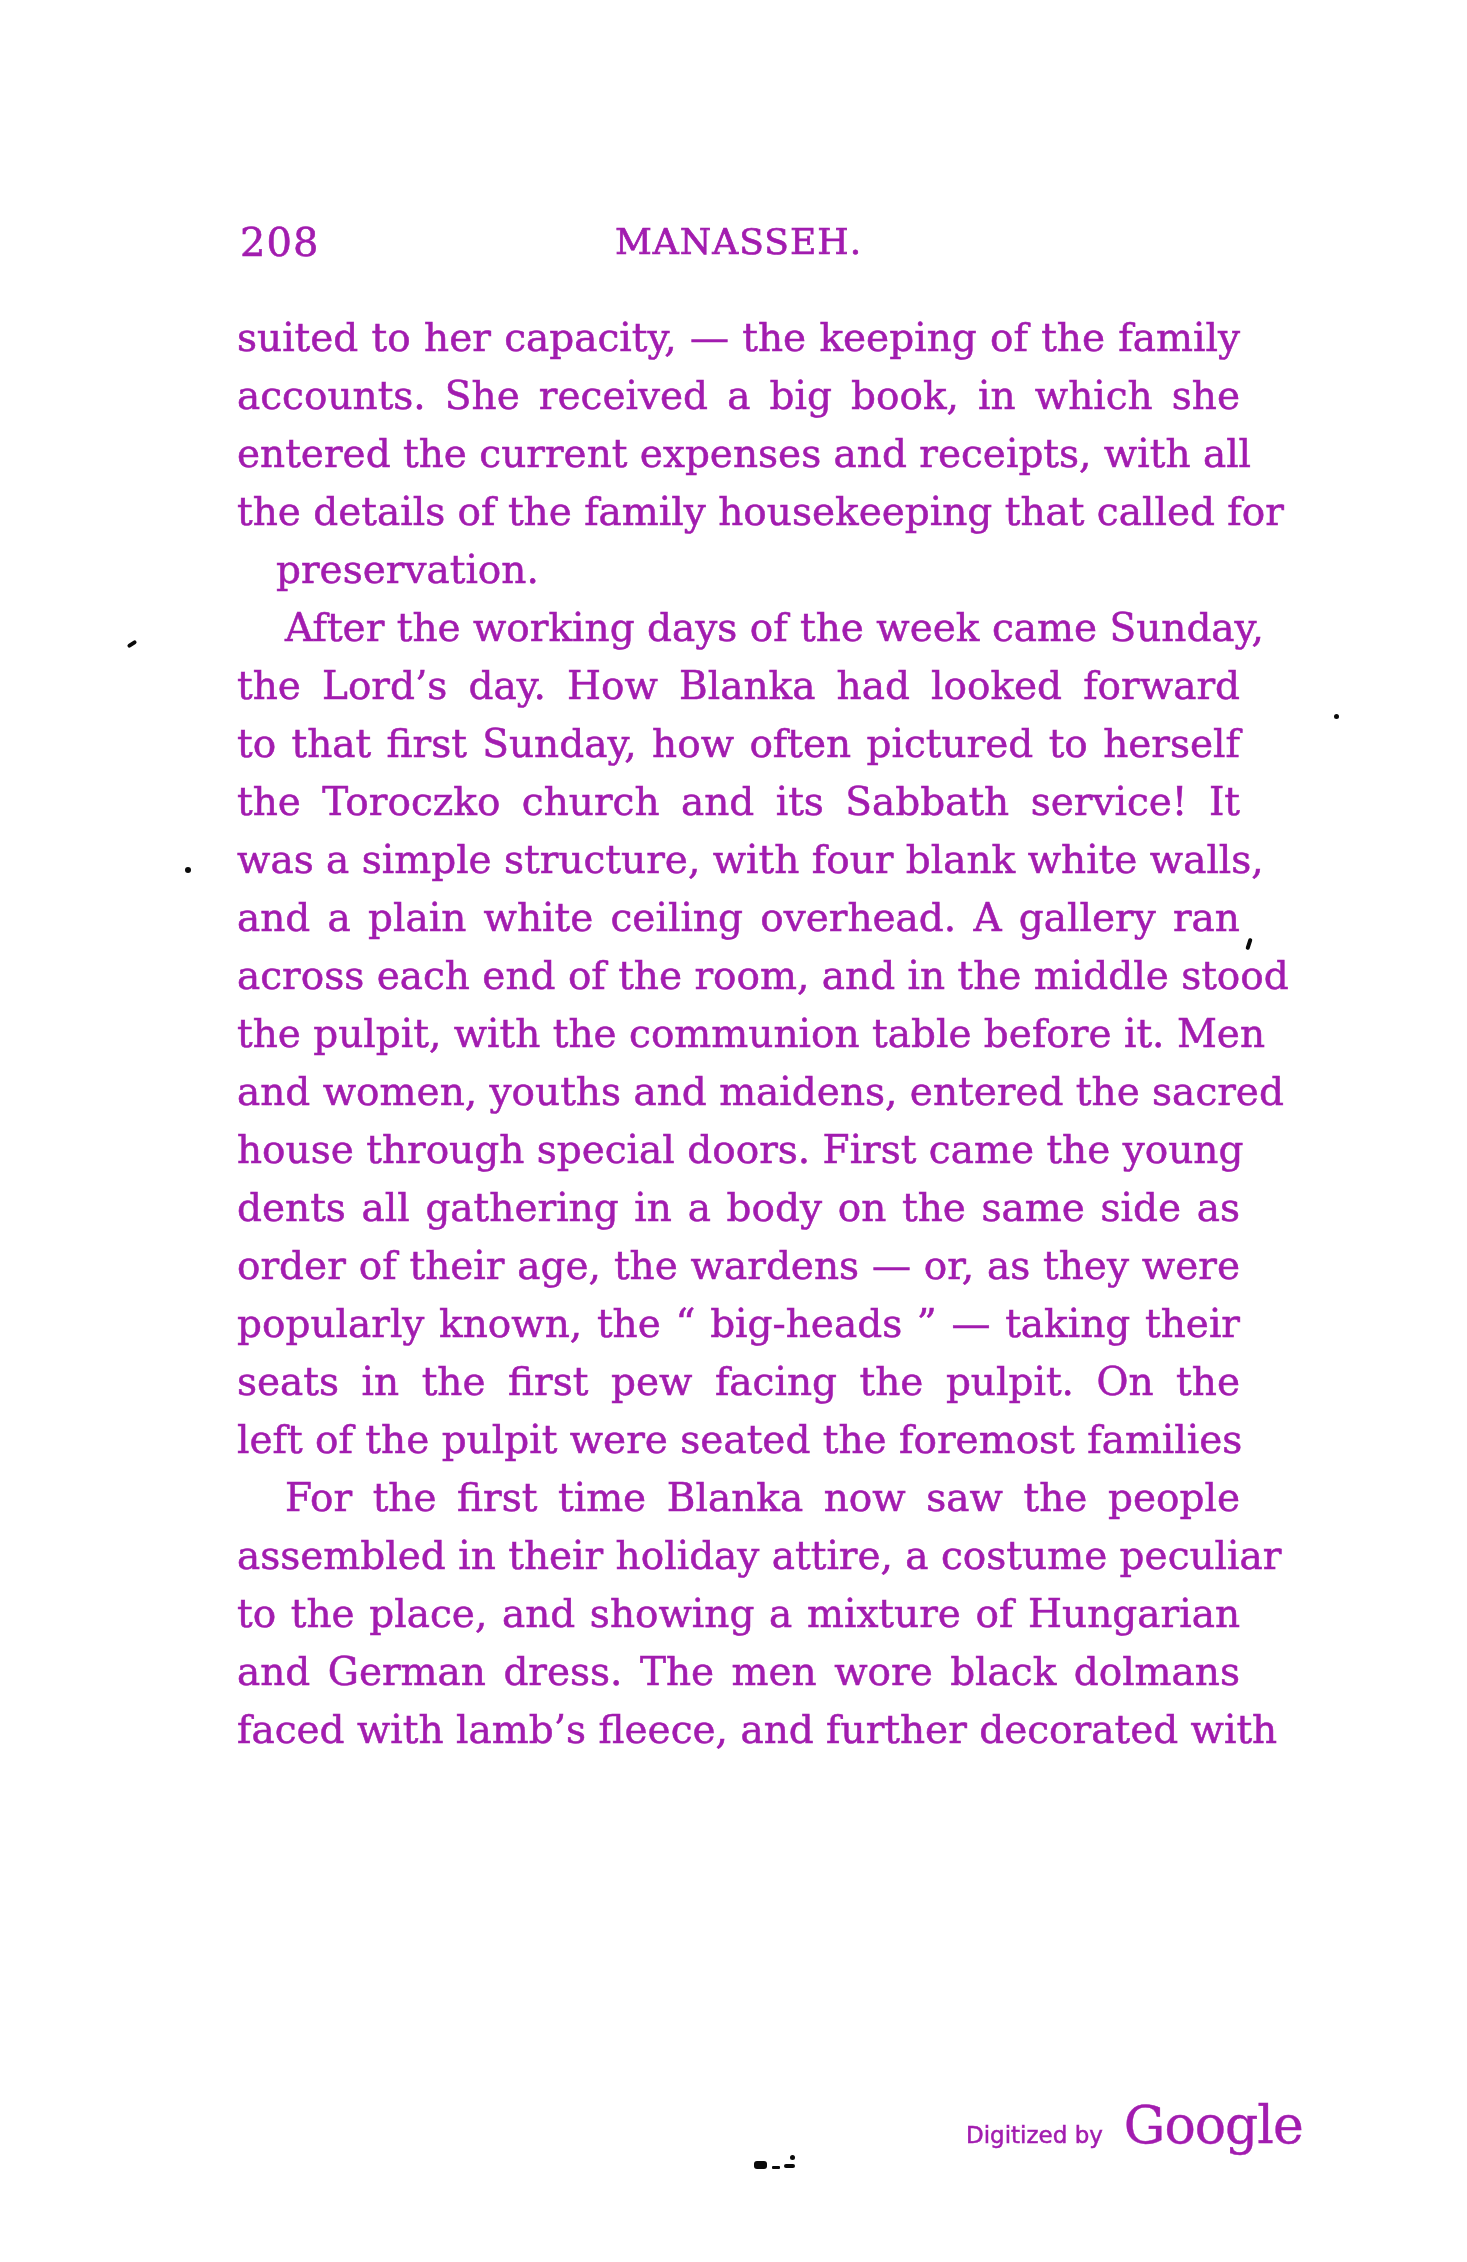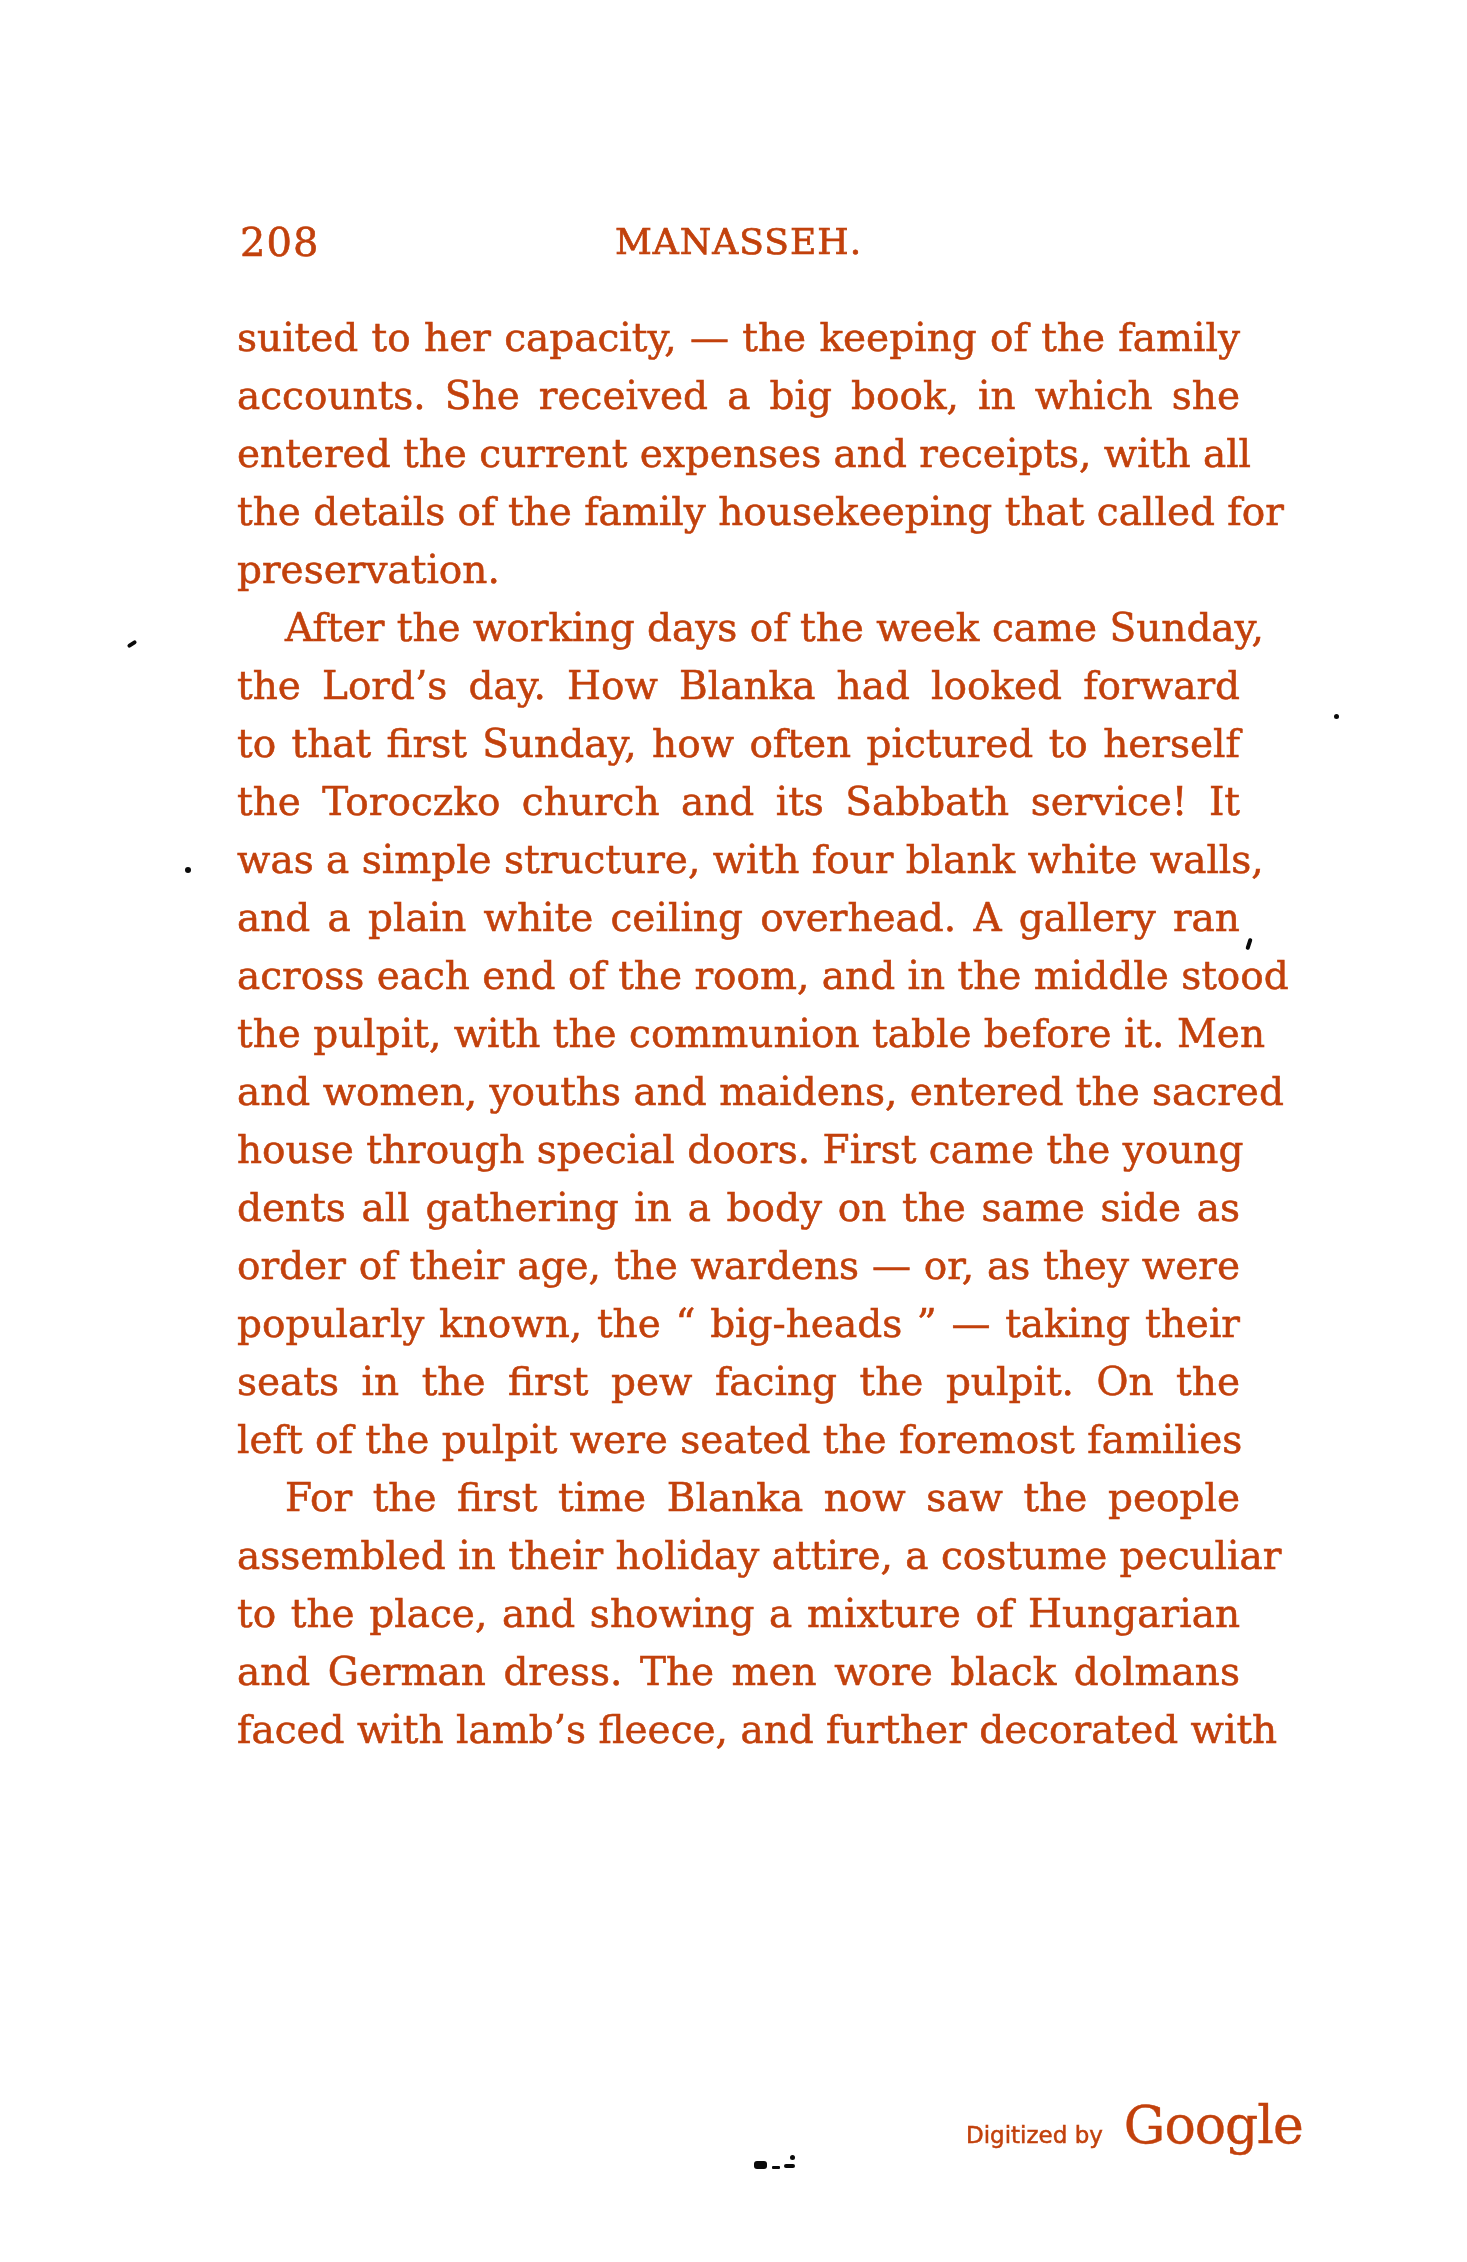--- a/index.html
+++ b/index.html
@@ -4,21 +4,21 @@
 <style>
   * { margin: 0; padding: 0; box-sizing: border-box; }
   html, body { background: #e8e8e8; }
   .page {
     position: relative;
     width: 1467px;
     height: 2262px;
     background: #ffffff;
     overflow: hidden;
     font-family: "DejaVu Serif", serif;
-    color: #c2410c;
+    color: #a21caf;
   }
   
   .header { position: absolute; left: 0; top: 0; width: 100%; }
   .pagenum {
     position: absolute;
     left: 240px;
     top: 222px;
     font-size: 40px;
     line-height: 1;
     letter-spacing: 1px;
@@ -45,21 +45,21 @@
     line-height: 58px;
     -webkit-text-stroke: 0.55px currentColor;
   }
   .line {
     height: 58px;
     text-align: justify;
     text-align-last: justify;
     text-justify: inter-word;
     white-space: nowrap;
   }
-  .line.no-just { text-align: left; text-align-last: left; }
+  .line.no-just { text-align: left; text-align-last: left; margin-left: 39px; }
   .line.indent { text-indent: 48px; }
   
   .footer {
     position: absolute;
     left: 966px;
     top: 2099px;
     display: flex;
     align-items: baseline;
     gap: 21px;
     white-space: nowrap;

